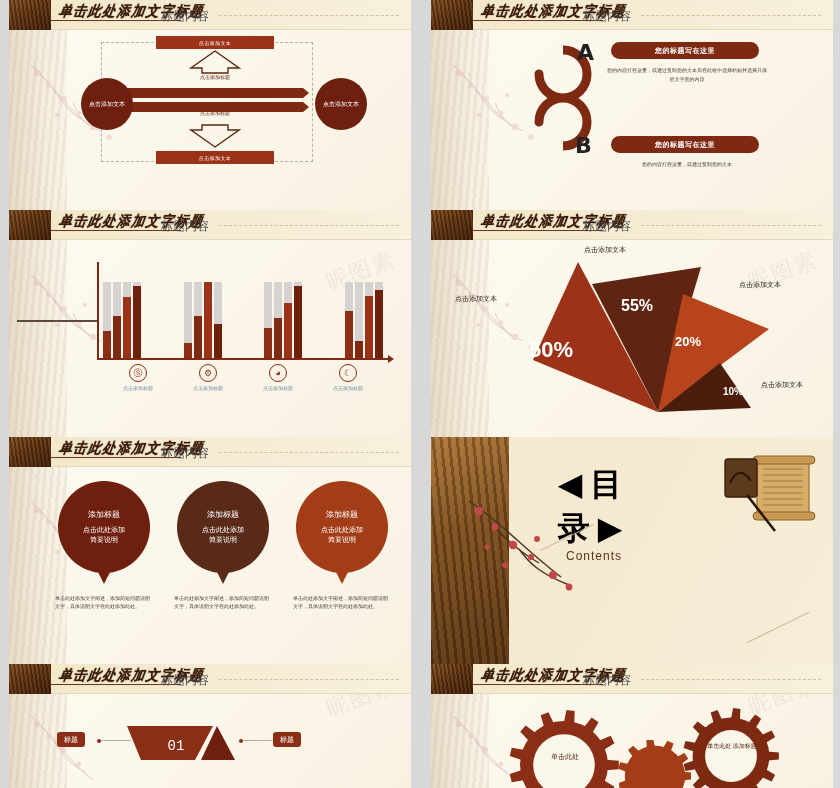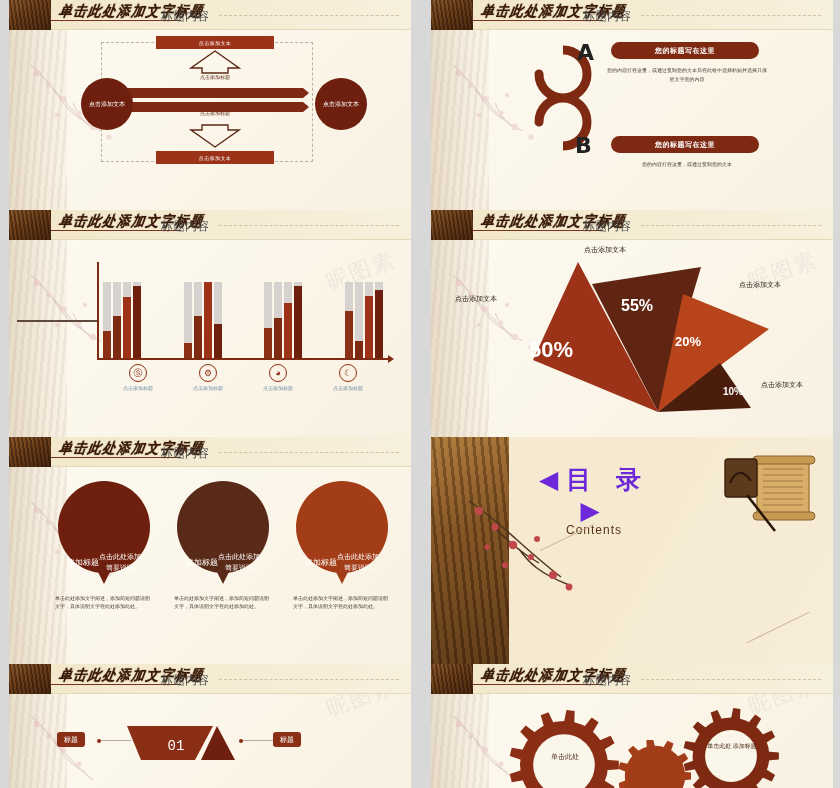--- a/index.html
+++ b/index.html
@@ -118,35 +118,35 @@
 
   
   .fan{position:absolute;left:20px;top:32px;width:382px;height:190px;}
   .fan-lbl{position:absolute;font-size:7px;color:#2e2218;white-space:nowrap;}
   .fan-pct{position:absolute;color:#fff;font-weight:700;}
 
   
   .bub-row{position:absolute;left:40px;top:44px;right:14px;display:flex;justify-content:space-between;}
   .bub-col{width:110px;}
   .bub{position:relative;width:92px;height:92px;border-radius:50%;margin:0 auto;
-       display:flex;flex-direction:row;align-items:flex-end;justify-content:center;color:#fff;text-align:center;}
+       display:flex;flex-direction:column;align-items:center;justify-content:center;color:#fff;text-align:center;}
   .bub:after{content:"";position:absolute;left:50%;bottom:-11px;transform:translateX(-50%);
              border-left:7px solid transparent;border-right:7px solid transparent;border-top:14px solid currentColor;}
   .bub-t{font-size:8px;margin-bottom:5px;}
   .bub-s{font-size:7px;line-height:1.5;}
   .bub-note{margin-top:22px;font-size:5px;color:#4a3a30;line-height:1.55;padding:0 6px;}
 
   
   .s6{position:absolute;inset:0;background:linear-gradient(120deg,#f6ead2 0%,#f5e9d0 40%,#f7edd9 100%);}
   .s6-bark{position:absolute;left:0;top:0;width:78px;height:100%;
     background:
       repeating-linear-gradient(84deg, rgba(70,40,15,.40) 0 3px, rgba(180,130,70,.22) 3px 8px),
       linear-gradient(160deg,#b07c3d 0%,#7a4c1e 40%,#4a2a0e 100%);}
   .s6-ttl{position:absolute;left:108px;top:26px;text-align:center;width:110px;}
-  .s6-mulu{font-size:25px;font-weight:700;color:#6d28d9;letter-spacing:8px;font-family:"DejaVu Sans",sans-serif;}
+  .s6-mulu{font-size:32px;font-weight:700;color:#000000;letter-spacing:8px;font-family:"DejaVu Sans",sans-serif;}
   .s6-cont{font-size:12px;color:#5a3318;letter-spacing:1px;margin-top:-2px;}
   .s6-band{position:absolute;left:128px;top:107px;width:212px;height:82px;background:#6d4326;
            clip-path:polygon(6% 0,100% 0,100% 100%,0 100%);}
   .s6-pp{position:absolute;right:44px;top:14px;color:#fff;font-size:14px;font-weight:700;
          font-family:"DejaVu Sans",sans-serif;letter-spacing:.4px;}
   .s6-cn{position:absolute;right:44px;top:30px;color:#fff;font-size:15px;font-weight:700;letter-spacing:1px;}
   .s6-num{position:absolute;right:4px;top:8px;color:#fff;font-size:38px;font-weight:700;
           font-family:"DejaVu Sans",sans-serif;line-height:1;}
   .s6-body{position:absolute;left:14px;right:6px;top:52px;color:#f1e4d6;font-size:5px;line-height:1.7;text-align:right;}
 

